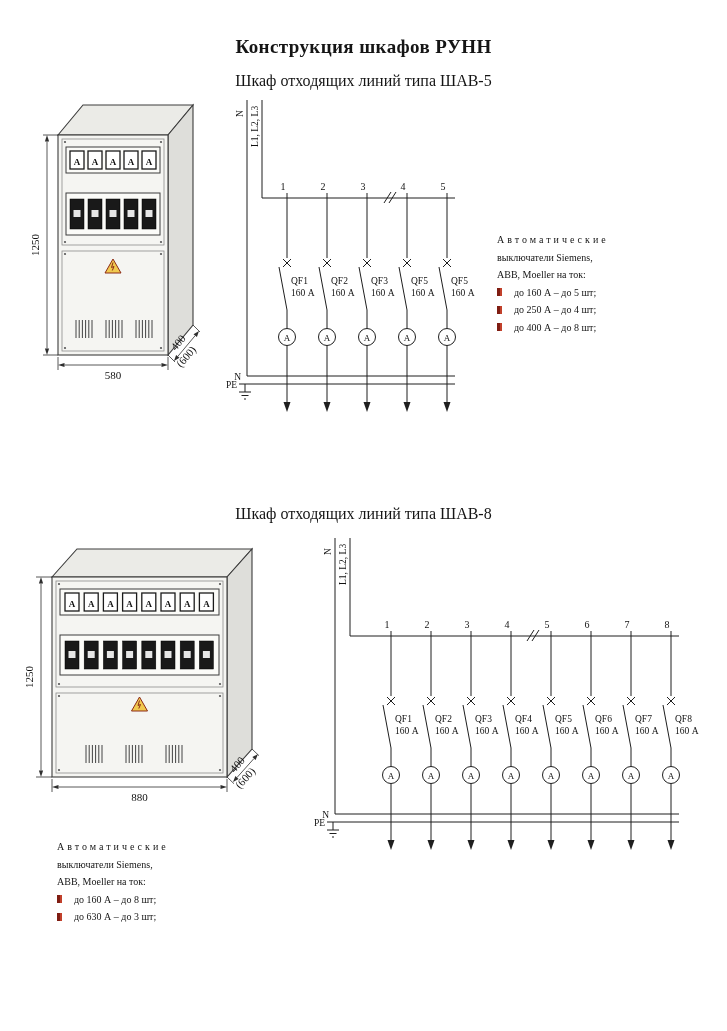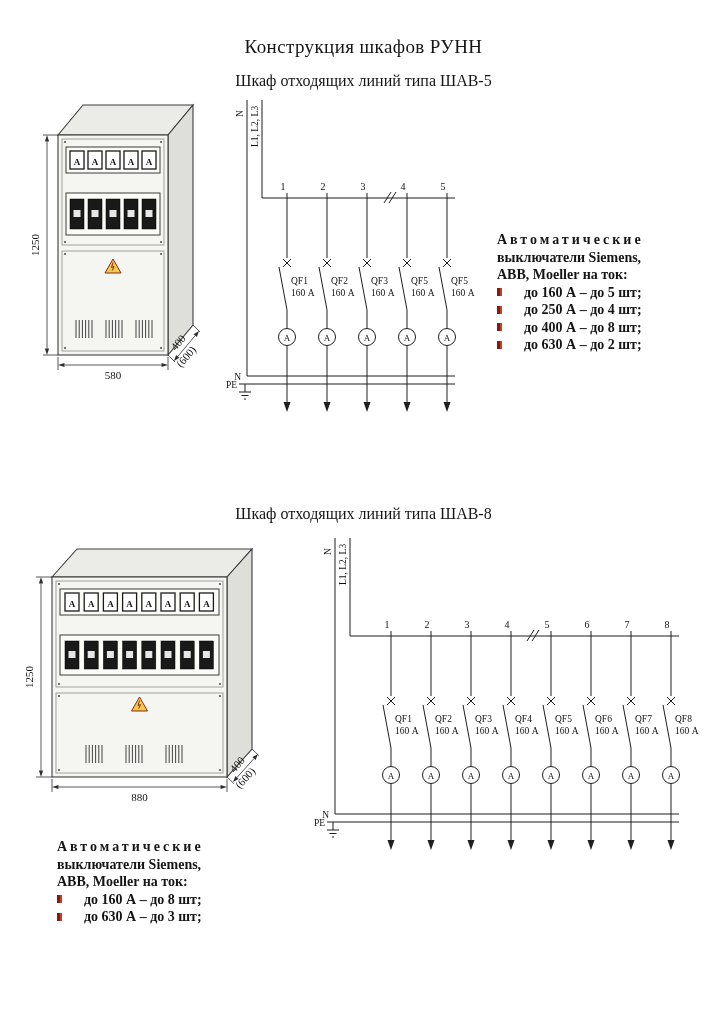--- a/index.html
+++ b/index.html
@@ -2,26 +2,26 @@
 <html><head>
 <meta charset="utf-8">
 <style>
   * { margin:0; padding:0; box-sizing:border-box; }
   html,body { background:#ffffff; }
   body {
     position:relative; width:727px; height:1031px; overflow:hidden;
     font-family:"Liberation Serif","DejaVu Serif",serif; color:#151515;
   }
   .abs { position:absolute; }
-  .title { left:0; top:36px; width:727px; text-align:center; font-size:19px; font-weight:normal; letter-spacing:0.4px; }
+  .title { left:0; top:36px; width:727px; text-align:center; font-size:19px; font-weight:bold; letter-spacing:0.4px; }
   .subtitle { left:0; width:727px; text-align:center; font-size:16px; }
-  .note { font-size:14px; line-height:17.5px;font-weight:bold; }
+  .note { font-size:10px; line-height:17.5px; }
   .note .nh { white-space:nowrap; }
   .note .nh.sp { letter-spacing:3px; }
-  .note .item { display:flex; align-items:center; gap:22px; white-space:nowrap; }
+  .note .item { display:flex; align-items:center; gap:12px; white-space:nowrap; }
   .bullet { width:5px; height:8px; flex:none; background:linear-gradient(90deg,#7f1d12 50%,#c1402b 50%); }
   svg text { font-family:"Liberation Serif","DejaVu Serif",serif; fill:#111; }
   .ln   { stroke:#1f1f1f; stroke-width:1; fill:none; }
   .amm  { fill:#ffffff; stroke:#1f1f1f; stroke-width:1; }
   .fb   { fill:#1f1f1f; stroke:none; }
   .cabT { fill:#ebebe7; stroke:#3c3c3c; stroke-width:1.1; }
   .cabR { fill:#dededa; stroke:#3c3c3c; stroke-width:1.1; }
   .cabF { fill:#f5f5f2; stroke:#3c3c3c; stroke-width:1.1; }
   .door { fill:none; stroke:#8c8c8c; stroke-width:0.8; }
   .panel{ fill:#fbfbf8; stroke:#3c3c3c; stroke-width:1; }
@@ -201,24 +201,20 @@
       <span>до 160 А – до 5 шт;</span>
     </div>
   <div class="item">
       <span class="bullet"></span>
       <span>до 250 А – до 4 шт;</span>
     </div>
   <div class="item">
       <span class="bullet"></span>
       <span>до 400 А – до 8 шт;</span>
     </div>
-  <div class="item">
-      <span class="bullet"></span>
-      <span>до 630 А – до 2 шт;</span>
-    </div>
 </div>
 
 <div class="abs subtitle" style="top:505px">Шкаф отходящих линий типа ШАВ-8</div>
 
 <svg class="abs" style="left:20px; top:537px" width="245" height="280" viewBox="0 0 245 280">
   <g>
     <polygon class="cabT" points="32,40 57,12 232,12 207,40"></polygon>
     <polygon class="cabR" points="207,40 232,12 232,212 207,240"></polygon>
     <rect class="cabF" x="32" y="40" width="175" height="200"></rect>
     <rect class="door" x="36" y="44" width="167" height="106"></rect>

